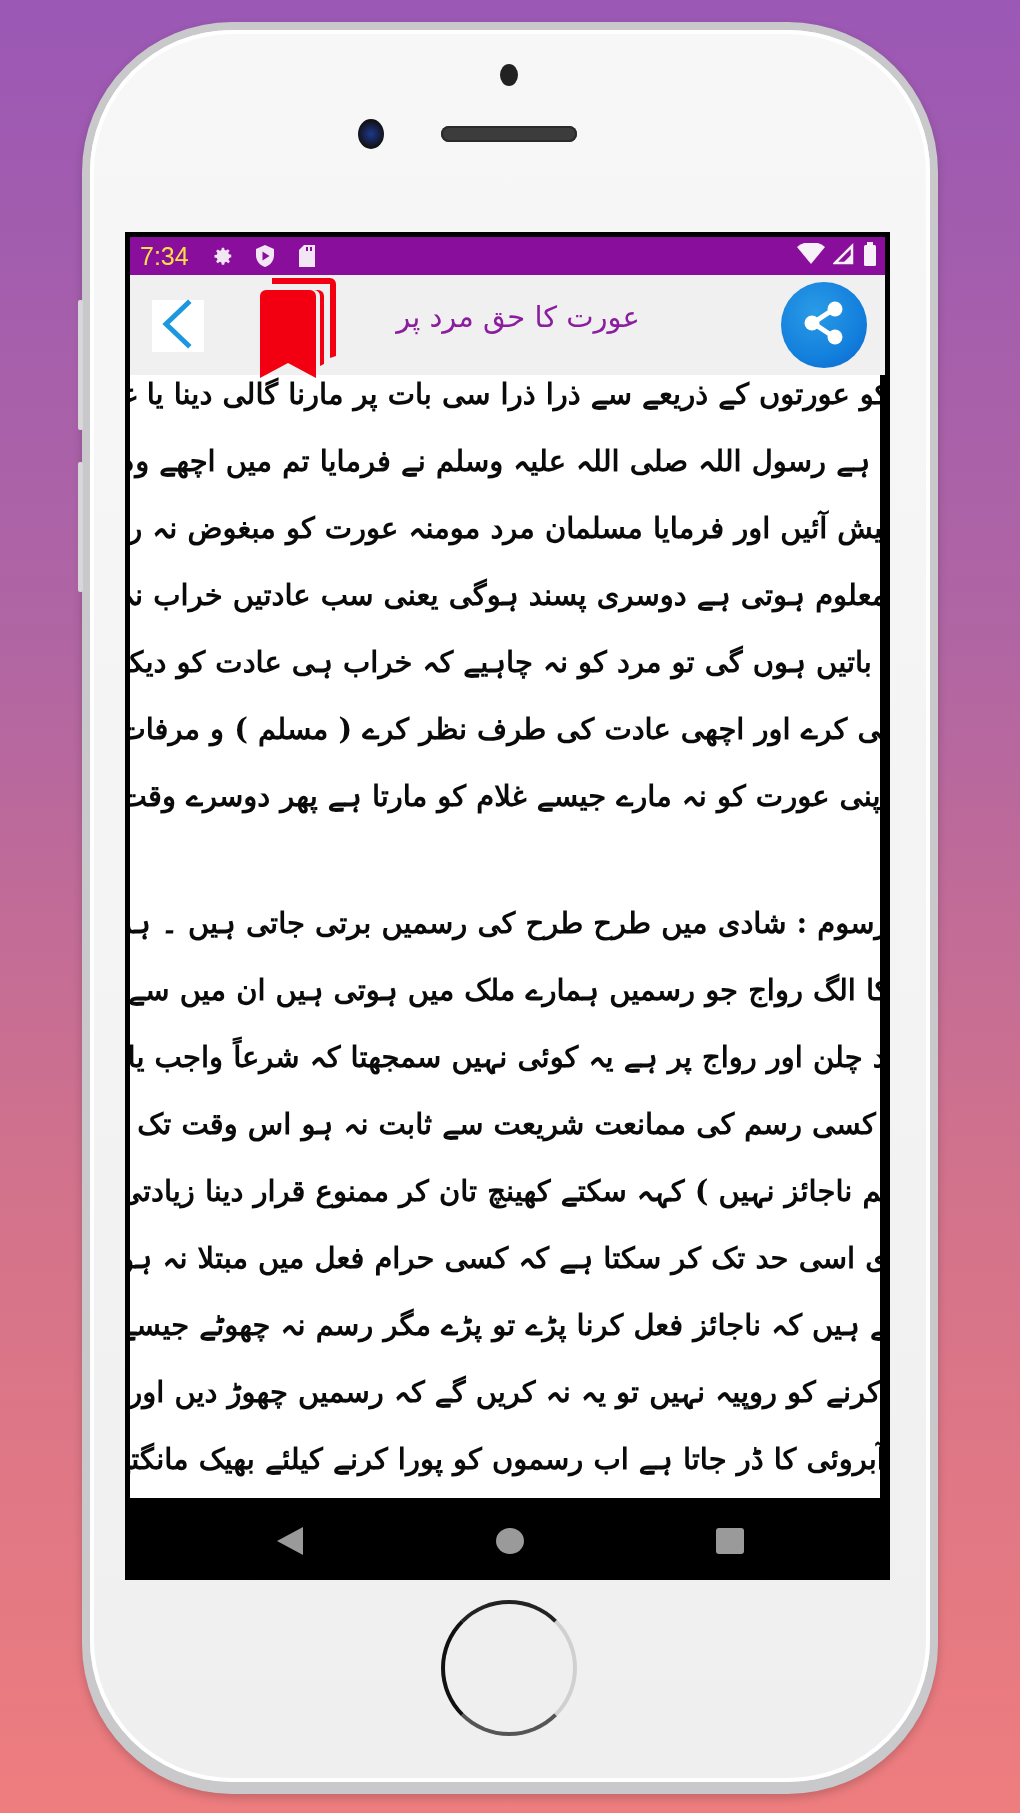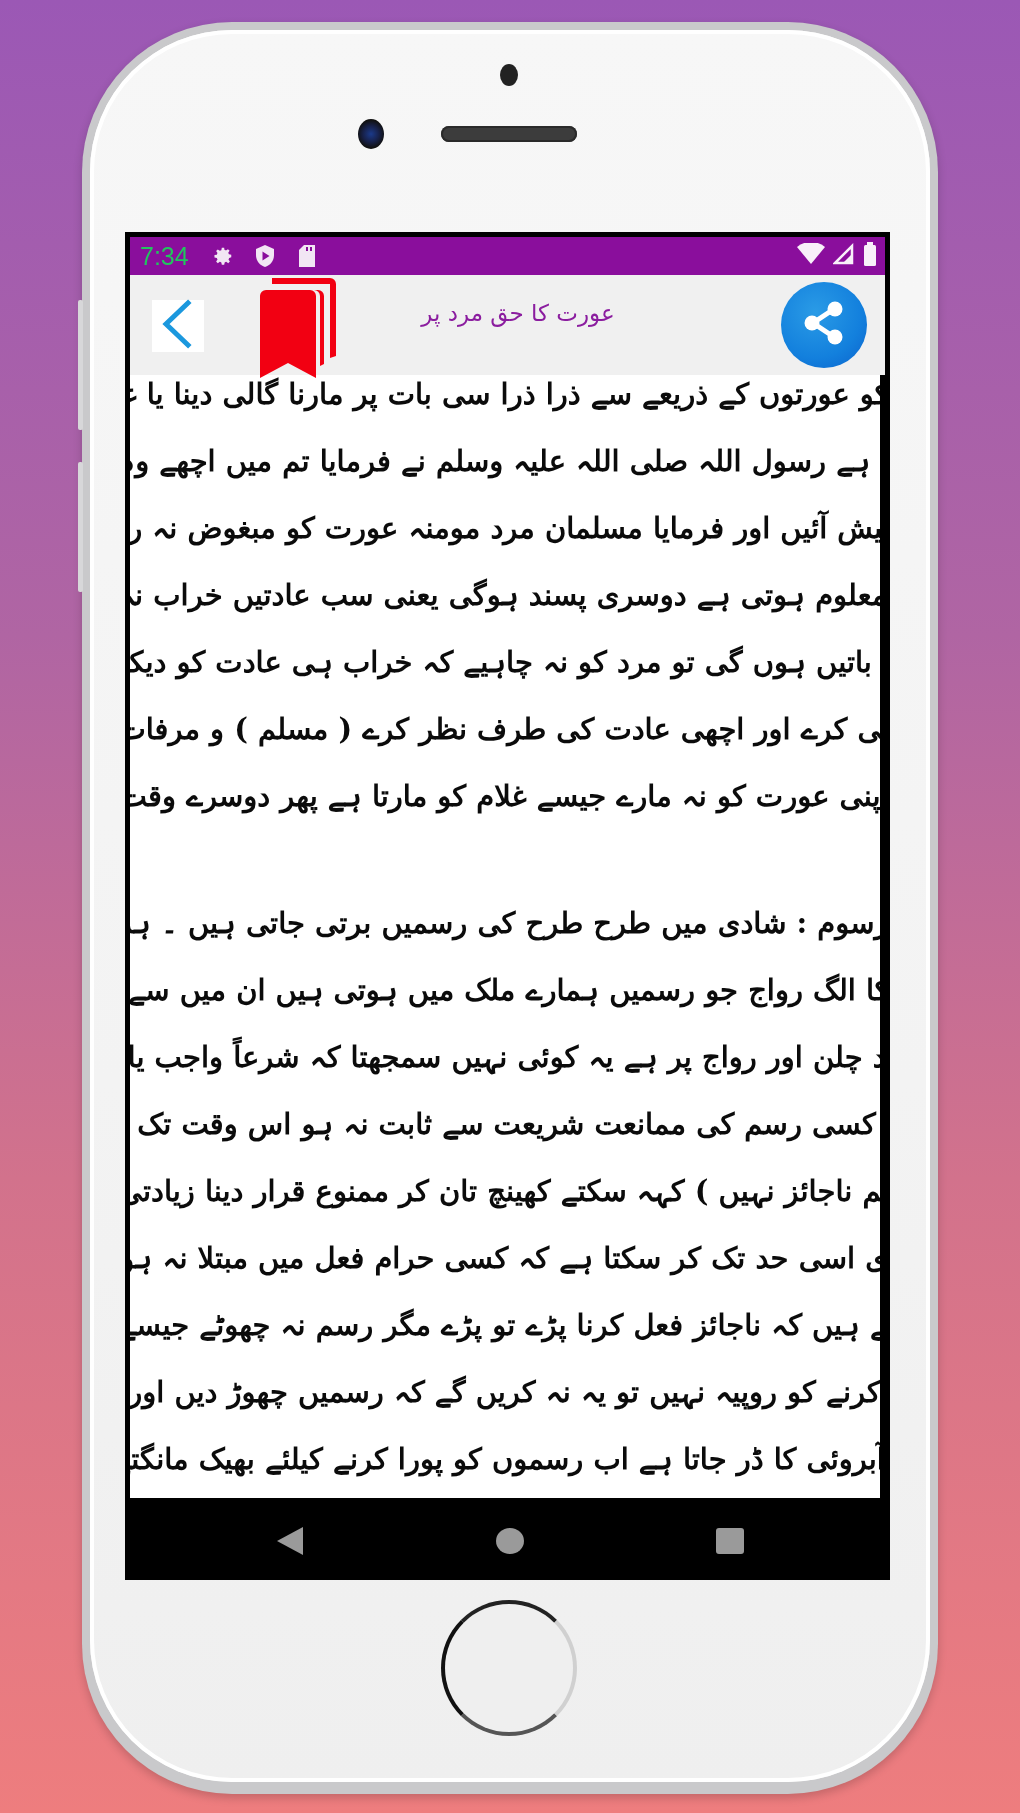--- a/index.html
+++ b/index.html
@@ -36,36 +36,36 @@
 
   .screen {
     position: absolute; left: 125px; top: 232px; width: 765px; height: 1348px;
     background: #000; overflow: hidden;
   }
   .statusbar {
     position: absolute; left: 5px; top: 5px; right: 5px; height: 38px;
     background: #8a0e9c; color: #f4e6f6;
     display: flex; align-items: center;
   }
-  .statusbar .time { font-family: "Liberation Sans", sans-serif; font-size: 25px; margin-left: 10px; margin-right: 22px; color:#22c55e; }
+  .statusbar .time { font-family: "Liberation Sans", sans-serif; font-size: 25px; margin-left: 10px; margin-right: 22px; color:#fde047; }
   .sb-icon { width: 24px; height: 24px; margin-right: 18px; display:flex; align-items:center; justify-content:center; }
   .sb-right { margin-left: auto; display: flex; align-items: center; gap: 8px; margin-right: 8px; }
 
   .toolbar {
     position: absolute; left: 5px; top: 43px; right: 5px; height: 100px;
     background: #f0f0f0;
   }
   .back-btn {
     position: absolute; left: 22px; top: 25px; width: 52px; height: 52px; background: #ffffff;
     display:flex; align-items:center; justify-content:center;
   }
   .bookmark-btn { position: absolute; left: 120px; top: 3px; width: 92px; height: 100px; z-index: 5; }
   .title {
     position: absolute; left: 238px; top: 25px; width: 300px; text-align: center;
-    color: #8b1d9f; font-size: 23px; direction: rtl;
+    color: #8b1d9f; font-size: 29px; direction: rtl;
     font-family: "DejaVu Sans", sans-serif;
   }
   .share-btn {
     position: absolute; right: 18px; top: 7px; width: 86px; height: 86px; border-radius: 50%;
     background: radial-gradient(circle at 40% 35%, #2a9be6 0%, #1380dd 60%, #0b62cc 100%);
     display:flex; align-items:center; justify-content:center;
   }
 
   .content {
     position: absolute; left: 5px; top: 143px; right: 5px; height: 1123px;

